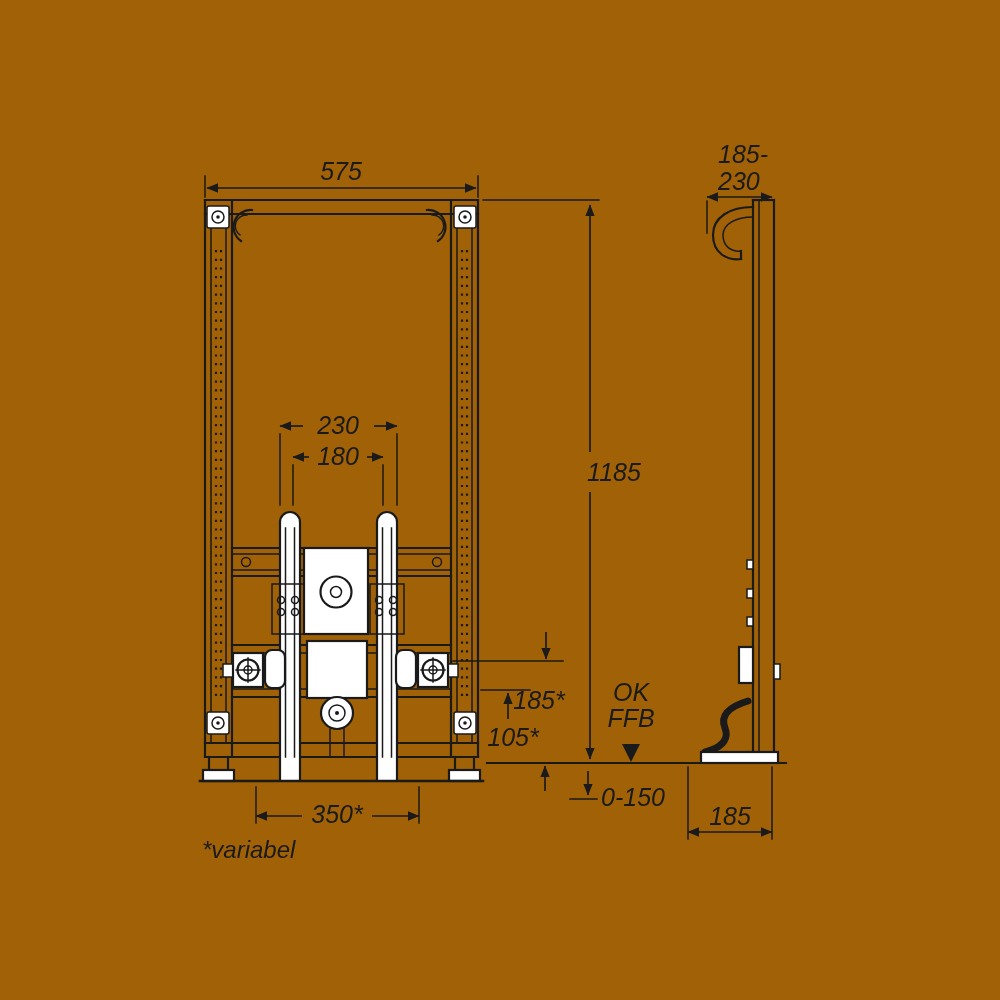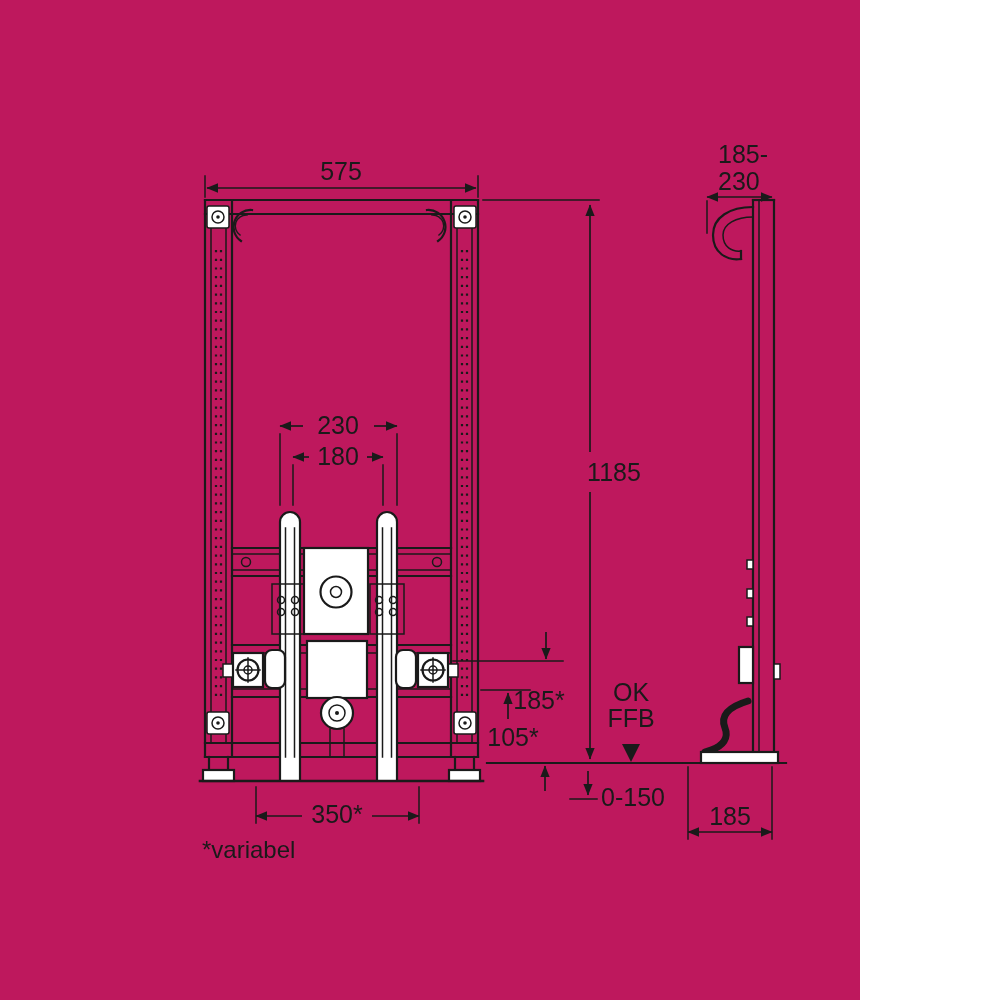--- a/index.html
+++ b/index.html
@@ -1,16 +1,16 @@
 <!DOCTYPE html>
 <html><head>
 <meta charset="utf-8">
 <style>
   html,body{margin:0;padding:0;background:#ffffff;}
-  .stage{width:860px;height:1000px;position:relative;background:#be185d;overflow:hidden;}
+  .stage{width:1000px;height:1000px;position:relative;background:#a16207;overflow:hidden;font-style:italic;}
   svg{display:block;}
   .main{stroke:#1a1a1a;stroke-width:2.2;fill:none;stroke-linecap:square;}
   .heavy{stroke:#1a1a1a;stroke-width:2.6;fill:none;stroke-linecap:square;}
   .thin{stroke:#1a1a1a;stroke-width:1.5;fill:none;stroke-linecap:square;}
   .dim{stroke:#1a1a1a;stroke-width:1.7;fill:none;}
   .dots{stroke:#1a1a1a;stroke-width:2.2;stroke-dasharray:2.2 6.5;fill:none;}
   .thick7{stroke:#1a1a1a;stroke-width:7;fill:none;stroke-linecap:round;}
   .fillw{fill:#ffffff;}
   .solid{fill:#1a1a1a;stroke:none;}
   .txt{font-family:"Liberation Sans","DejaVu Sans",sans-serif;font-size:25px;fill:#1a1a1a;}

